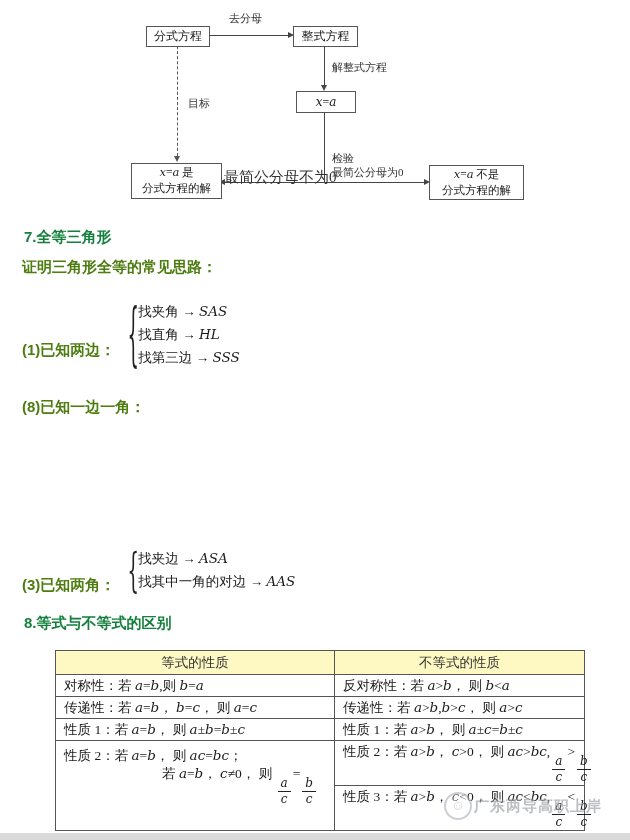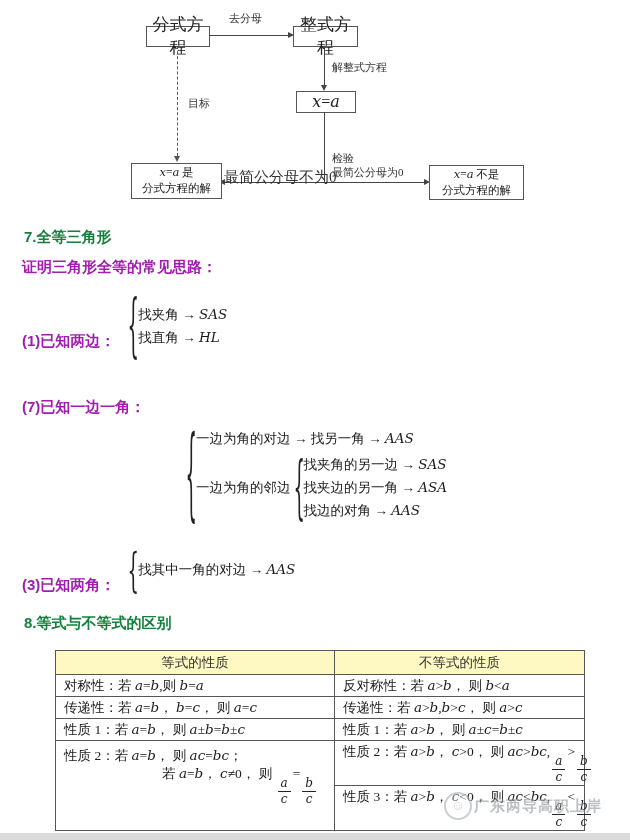--- a/index.html
+++ b/index.html
@@ -2,33 +2,33 @@
 <html><head>
 <meta charset="utf-8">
 <style>
   html,body{margin:0;padding:0;background:#fff;}
   #page{position:relative;width:630px;height:840px;background:#fff;overflow:hidden;
         font-family:"Liberation Serif","DejaVu Serif",serif;color:#222;}
   
   #flowchart{position:absolute;left:0;top:0;width:530px;height:215px;}
   .fc-box{position:absolute;border:1px solid #555;background:#fff;display:flex;
           flex-direction:column;align-items:center;justify-content:center;
-          font-size:17px;line-height:1.35;color:#222;text-align:center;}
+          font-size:12px;line-height:1.35;color:#222;text-align:center;}
   .fc-lbl{position:absolute;font-size:11px;color:#333;white-space:nowrap;}
   .fc-line{position:absolute;background:#444;}
   .fc-dash{position:absolute;border-left:1px dashed #555;width:0;}
   .ah{position:absolute;width:0;height:0;}
   .ah.right{border-top:3.5px solid transparent;border-bottom:3.5px solid transparent;border-left:6px solid #444;}
   .ah.left{border-top:3.5px solid transparent;border-bottom:3.5px solid transparent;border-right:6px solid #444;}
   .ah.down{border-left:3.5px solid transparent;border-right:3.5px solid transparent;border-top:6px solid #444;}
   em{font-family:"DejaVu Serif","Liberation Serif",serif;font-style:italic;}
   
   .h-blue{position:absolute;left:24px;font-family:"Liberation Sans","DejaVu Sans",sans-serif;
           font-weight:bold;font-size:15px;color:#15803d;}
-  .b-sans{font-family:"Liberation Sans","DejaVu Sans",sans-serif;font-weight:bold;font-size:15px;color:#a21caf;}
+  .b-sans{font-family:"Liberation Sans","DejaVu Sans",sans-serif;font-weight:bold;font-size:15px;color:#4d7c0f;}
   .case{position:absolute;display:flex;align-items:center;}
   .case-label{margin-right:10px;white-space:nowrap;margin-top:32px;}
   .br-lines{display:flex;flex-direction:column;}
   .br-lines .ln{font-size:13.5px;line-height:22px;white-space:nowrap;color:#1a1a1a;}
   .br{display:inline-block;width:13px;text-align:center;font-family:"DejaVu Serif",serif;
       color:#222;line-height:1;font-size:30px;transform-origin:center;}
   .br::before{content:"{";}
   .br.h2{transform:scale(.6,1.55);}
   .br.h3{transform:scale(.6,2.3);}
   .br.h4{transform:scale(.6,3.35);}
@@ -72,21 +72,21 @@
       <span>整式方程</span>
     </div>
 
     <div class="fc-line" style="left:209px;top:35px;width:80px;height:1px;"></div>
     <div class="ah right" style="left:288px;top:32px;"></div>
 
     <div class="fc-line" style="left:324px;top:46px;width:1px;height:40px;"></div>
     <div class="ah down" style="left:321px;top:85px;"></div>
     <span class="fc-lbl" style="left:332px;top:60px;">解整式方程</span>
 
-    <div class="fc-box" style="left:296px;top:91px;width:58px;height:20px;font-size:16px;text-align:center;">
+    <div class="fc-box" style="left:296px;top:91px;width:58px;height:20px;font-size:12px;text-align:center;">
       <span><em>x</em>=<em>a</em></span>
     </div>
 
     <div class="fc-dash" style="left:177px;top:46px;height:110px;"></div>
     <div class="ah down" style="left:174px;top:156px;border-top-color:#555;"></div>
     <span class="fc-lbl" style="left:188px;top:96px;">目标</span>
 
     <div class="fc-line" style="left:324px;top:112px;width:1px;height:70px;"></div>
     <div class="fc-line" style="left:224px;top:182px;width:202px;height:1px;"></div>
     <div class="ah left" style="left:219px;top:179px;"></div>
@@ -108,44 +108,31 @@
 
   <div class="h-blue" style="top:228px;">7.全等三角形</div>
   <div class="b-sans" style="position:absolute;left:22px;top:258px;">证明三角形全等的常见思路：</div>
 
   <div class="case" style="left:22px;top:300px;">
     <span class="case-label b-sans">(1)已知两边：</span>
     <span class="br h3"></span>
     <div class="br-lines">
       <div class="ln">找夹角 → <em>SAS</em></div>
       <div class="ln">找直角 → <em>HL</em></div>
+      <div class="ln">找第三边 → <em>SSS</em></div>
     </div>
   </div>
 
-  <div class="b-sans" style="position:absolute;left:22px;top:398px;">(7)已知一边一角：</div>
-  <div class="case" style="left:183px;top:424px;">
-    <span class="br h4"></span>
-    <div class="br-lines">
-      <div class="ln" style="line-height:28px;">一边为角的对边 → 找另一角 → <em>AAS</em></div>
-      <div class="sub-row">
-        <span class="sub-label">一边为角的邻边</span>
-        <span class="br h3"></span>
-        <div class="br-lines">
-          <div class="ln">找夹角的另一边 → <em>SAS</em></div>
-          <div class="ln">找夹边的另一角 → <em>ASA</em></div>
-          <div class="ln">找边的对角 → <em>AAS</em></div>
-        </div>
-      </div>
-    </div>
-  </div>
+  <div class="b-sans" style="position:absolute;left:22px;top:398px;">(8)已知一边一角：</div>
 
   <div class="case" style="left:22px;top:544px;">
     <span class="case-label b-sans">(3)已知两角：</span>
     <span class="br h2"></span>
     <div class="br-lines">
+      <div class="ln">找夹边 → <em>ASA</em></div>
       <div class="ln">找其中一角的对边 → <em>AAS</em></div>
     </div>
   </div>
 
   <div class="h-blue" style="top:614px;">8.等式与不等式的区别</div>
 
   <table id="cmp-table">
     <tbody>
         <tr>
       <td class="head" style="width:262px;">等式的性质</td>

